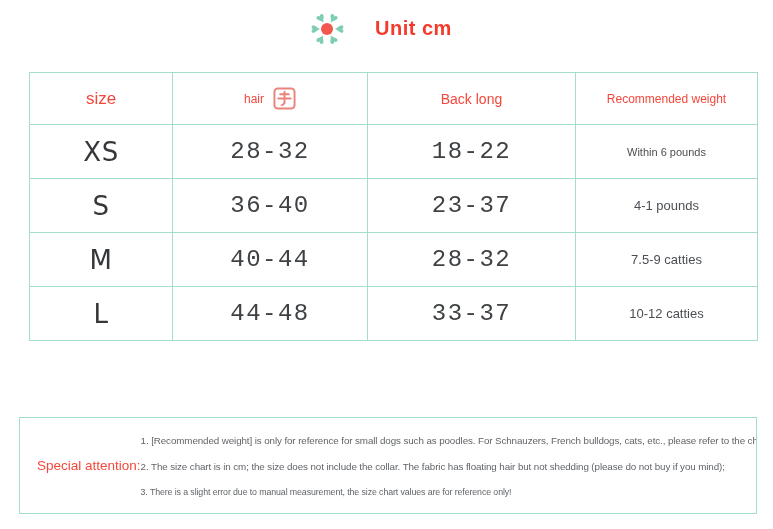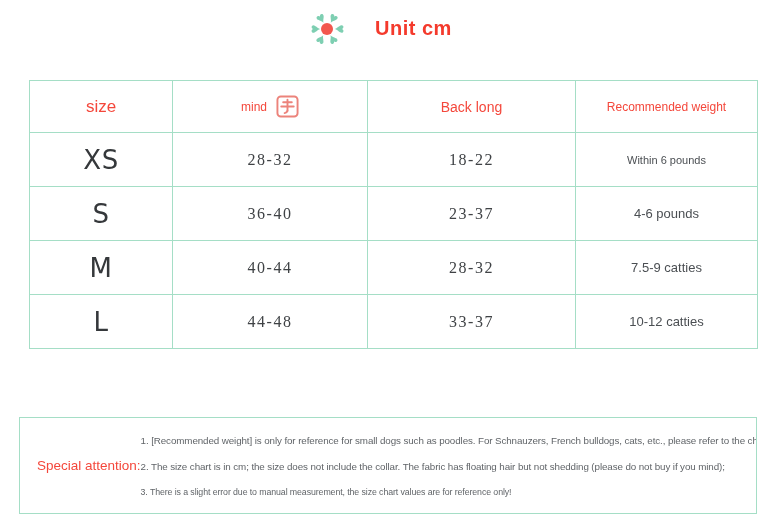--- a/index.html
+++ b/index.html
@@ -25,37 +25,37 @@
   .flower-center {
     position:absolute; left:50%; top:52%; width:12px; height:12px;
     transform:translate(-50%,-50%); background:#f2574e; border-radius:50%;
   }
   .unit-label {
     margin-left:28px; color:#f43a2c; font-size:20px; font-weight:bold; letter-spacing:0.5px;
   }
 
   
   table.size-table {
-    position:absolute; left:29px; top:80px; border-collapse:collapse; table-layout:fixed;
+    position:absolute; left:29px; top:72px; border-collapse:collapse; table-layout:fixed;
   }
   .size-table th, .size-table td {
     border:1.5px solid #a5dec6; text-align:center; vertical-align:middle; padding:0;
     background:#ffffff;
   }
   .size-table th { height:52px; color:#f4473b; font-weight:normal; }
   .size-table td { height:54px;text-align:center; }
   th.h-size  { font-size:17px; }
   th.h-chest { font-size:12px; }
   th.h-back  { font-size:14px; }
   th.h-weight{ font-size:12px; }
   .chest-wrap { display:flex; align-items:center; justify-content:center; gap:9px; }
   .stamp-icon { width:23px; height:23px; display:block; }
 
   td.c-size   { font-size:26px; color:#35383b; letter-spacing:0.5px; font-family:"DejaVu Sans", sans-serif; }
-  td.c-num    { font-size:16px; color:#3f4245; letter-spacing:1.5px; font-family:Liberation Serif, serif; }
+  td.c-num    { font-size:24px; color:#3f4245; letter-spacing:1.5px; font-family:Liberation Mono, monospace; }
   td.c-weight { font-size:13px; color:#4b4f53; }
   tbody tr:first-child td.c-weight { font-size:11px; }
 
   
   .notes-box {
     position:absolute; left:19px; top:417px; width:738px; height:97px;
     border:1.5px solid #a5dec6; display:flex; background:#ffffff; overflow:hidden;
   }
   .notes-label {
     width:124px; padding-left:17px; display:flex; align-items:center;
@@ -94,21 +94,21 @@
         <col style="width:208px">
         <col style="width:182px">
     </colgroup>
     <thead>
       <tr>
         <th class="h-size">
           <span>size</span>
         </th>
         <th class="h-chest">
           <span class="chest-wrap">
-            <span>mind</span>
+            <span>hair</span>
             <svg class="stamp-icon" viewBox="0 0 24 24" fill="none" stroke="#ec837b" stroke-width="2" stroke-linecap="round">
               <rect x="1.5" y="1.5" width="21" height="21" rx="3.5"></rect>
               <line x1="7.5" y1="7.5" x2="16.5" y2="7.5"></line>
               <line x1="5.5" y1="12" x2="18.5" y2="12"></line>
               <line x1="12" y1="5" x2="12" y2="16.5"></line>
               <path d="M12 16.5 q-0.5 2 -3 2.4"></path>
             </svg>
           </span>
         </th>
         <th class="h-back">
@@ -123,21 +123,21 @@
       <tr>
         <td class="c-size">XS</td>
         <td class="c-num">28-32</td>
         <td class="c-num">18-22</td>
         <td class="c-weight">Within 6 pounds</td>
       </tr>
       <tr>
         <td class="c-size">S</td>
         <td class="c-num">36-40</td>
         <td class="c-num">23-37</td>
-        <td class="c-weight">4-6 pounds</td>
+        <td class="c-weight">4-1 pounds</td>
       </tr>
       <tr>
         <td class="c-size">M</td>
         <td class="c-num">40-44</td>
         <td class="c-num">28-32</td>
         <td class="c-weight">7.5-9 catties</td>
       </tr>
       <tr>
         <td class="c-size">L</td>
         <td class="c-num">44-48</td>

